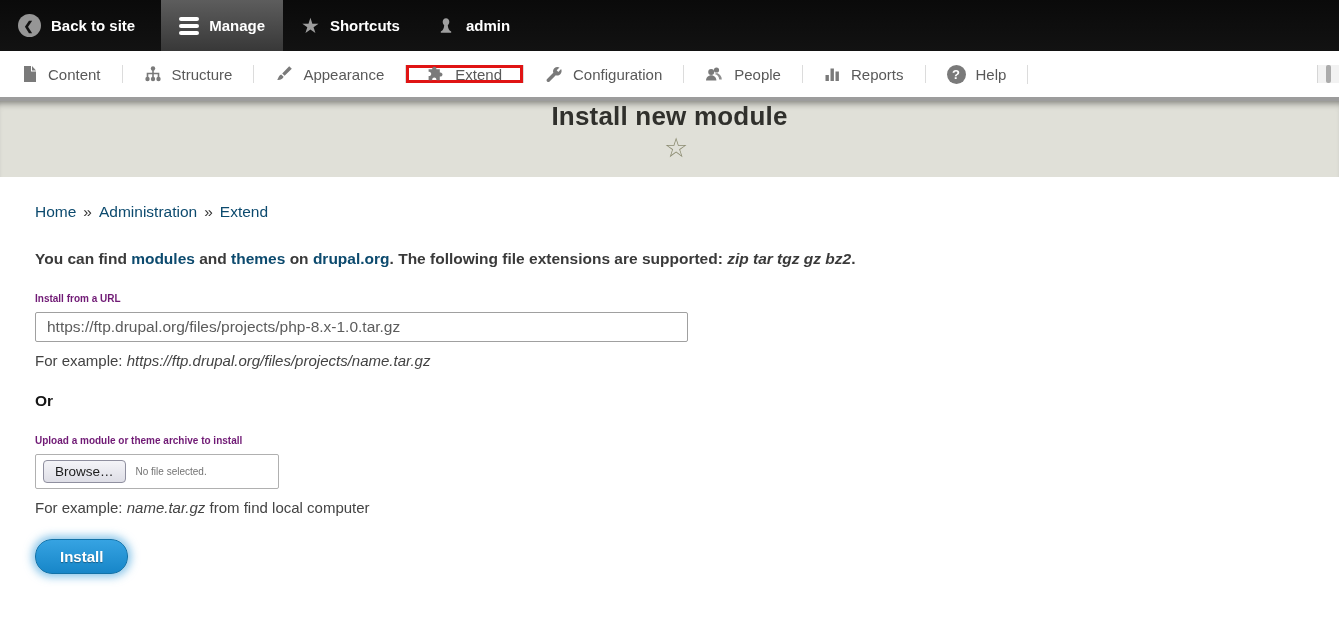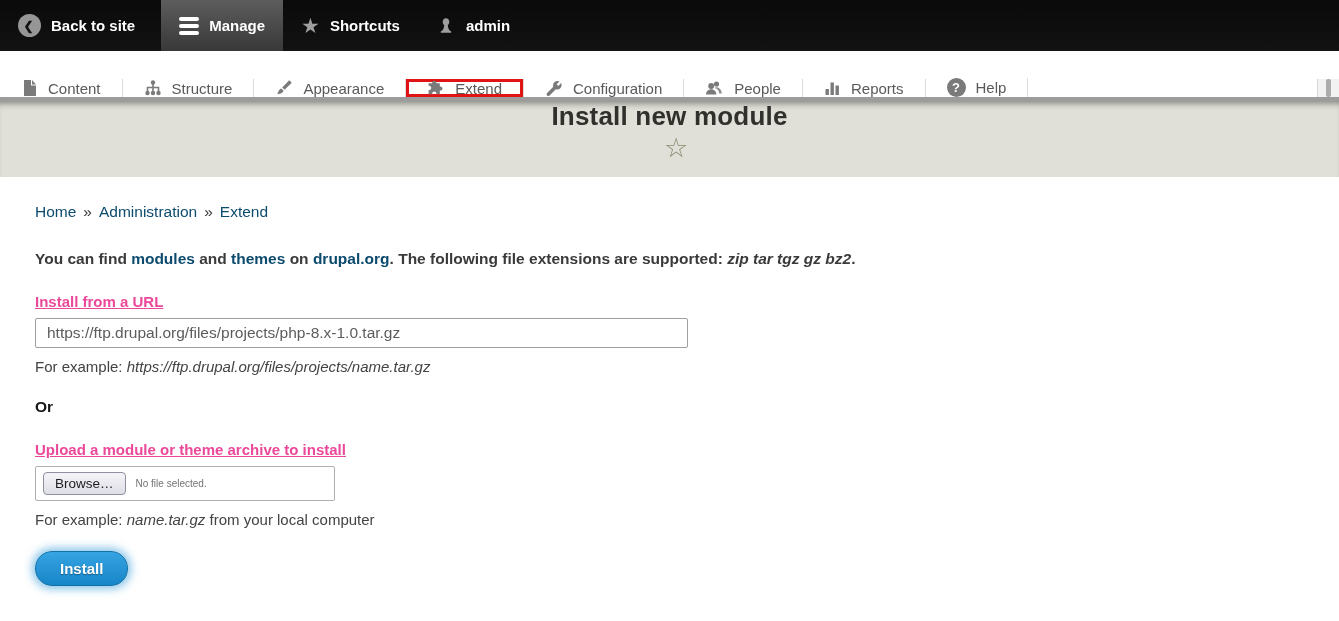--- a/index.html
+++ b/index.html
@@ -49,21 +49,21 @@
     display: block; width: 20px; height: 4px;
     background: #ffffff; border-radius: 2px;
   }
   .star-glyph { color: #9e9e9e; font-size: 21px; line-height: 1; font-weight: normal; }
 
   
   .tray {
     height: 50px;
     background: #ffffff;
     display: flex;
-    align-items: flex-end;
+    align-items: center;
     border-bottom: 4px solid #9c9c9c;
   }
   .tray-item {
     display: flex;
     align-items: center;
     gap: 10px;
     padding: 0 21px;
     font-size: 15px;
     color: #595959;
     border-right: 1px solid #dcdcdc;
@@ -118,43 +118,42 @@
   .content { padding: 0 35px; }
   a { color: #0c4a6e; text-decoration: none; cursor: pointer; }
 
   .breadcrumb { margin-top: 26px; font-size: 15.5px; color: #333333; }
   .breadcrumb .sep { margin: 0 7px; color: #333333; }
 
   .intro { margin-top: 29px; font-size: 15.5px; color: #3a3a3a; font-weight: bold; }
 
   .form-label {
     margin-top: 25px;
-    font-size: 15px;
-    font-weight: bold;
-    color: #ec4899;
-    text-decoration: underline;
+    font-size: 10px;
+    font-weight: bold;
+    color: #701a75;
   }
   .url-input {
     margin-top: 8px;
     width: 653px;
     height: 30px;
     border: 1px solid #a0a0a0;
     border-radius: 2px;
     padding: 11px 11px;
     font-family: "Liberation Sans", sans-serif;
     font-size: 15.5px;
     color: #5c5c5c;
     background: #ffffff;
   }
   .example { margin-top: 10px; font-size: 15px; color: #434343; }
   .or-label { margin-top: 23px; font-size: 15.5px; font-weight: bold; color: #161616; }
 
   .file-widget {
     margin-top: 8px;
-    width: 300px;
+    width: 244px;
     height: 35px;
     border: 1px solid #b0b0b0;
     border-radius: 2px;
     background: #ffffff;
     display: flex;
     align-items: center;
     padding-left: 7px;
   }
   .browse-btn {
     font-family: "Liberation Sans", sans-serif;
@@ -309,17 +308,17 @@
   <input class="url-input" type="text" value="https://ftp.drupal.org/files/projects/php-8.x-1.0.tar.gz" style="">
   <div class="example"><span>For example: </span><em>https://ftp.drupal.org/files/projects/name.tar.gz</em></div>
 
   <div class="or-label">Or</div>
 
   <div class="form-label">Upload a module or theme archive to install</div>
   <div class="file-widget">
     <button class="browse-btn">Browse…</button>
     <span class="no-file">No file selected.</span>
   </div>
-  <div class="example"><span>For example: </span><em>name.tar.gz</em><span> from your local computer</span></div>
+  <div class="example"><span>For example: </span><em>name.tar.gz</em><span> from find local computer</span></div>
 
   <button class="install-btn">Install</button>
 
 </div>
 
 </body></html>

